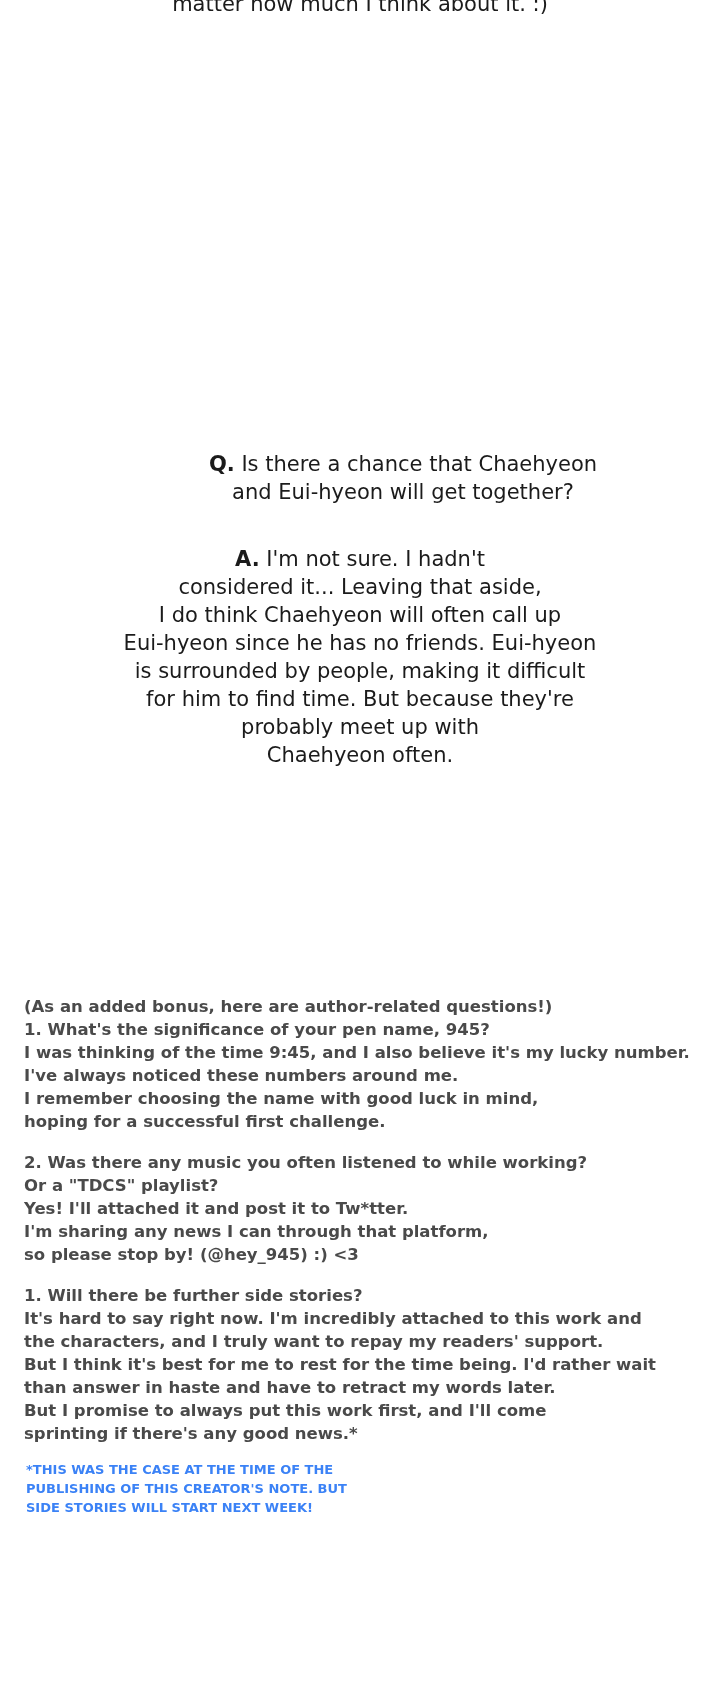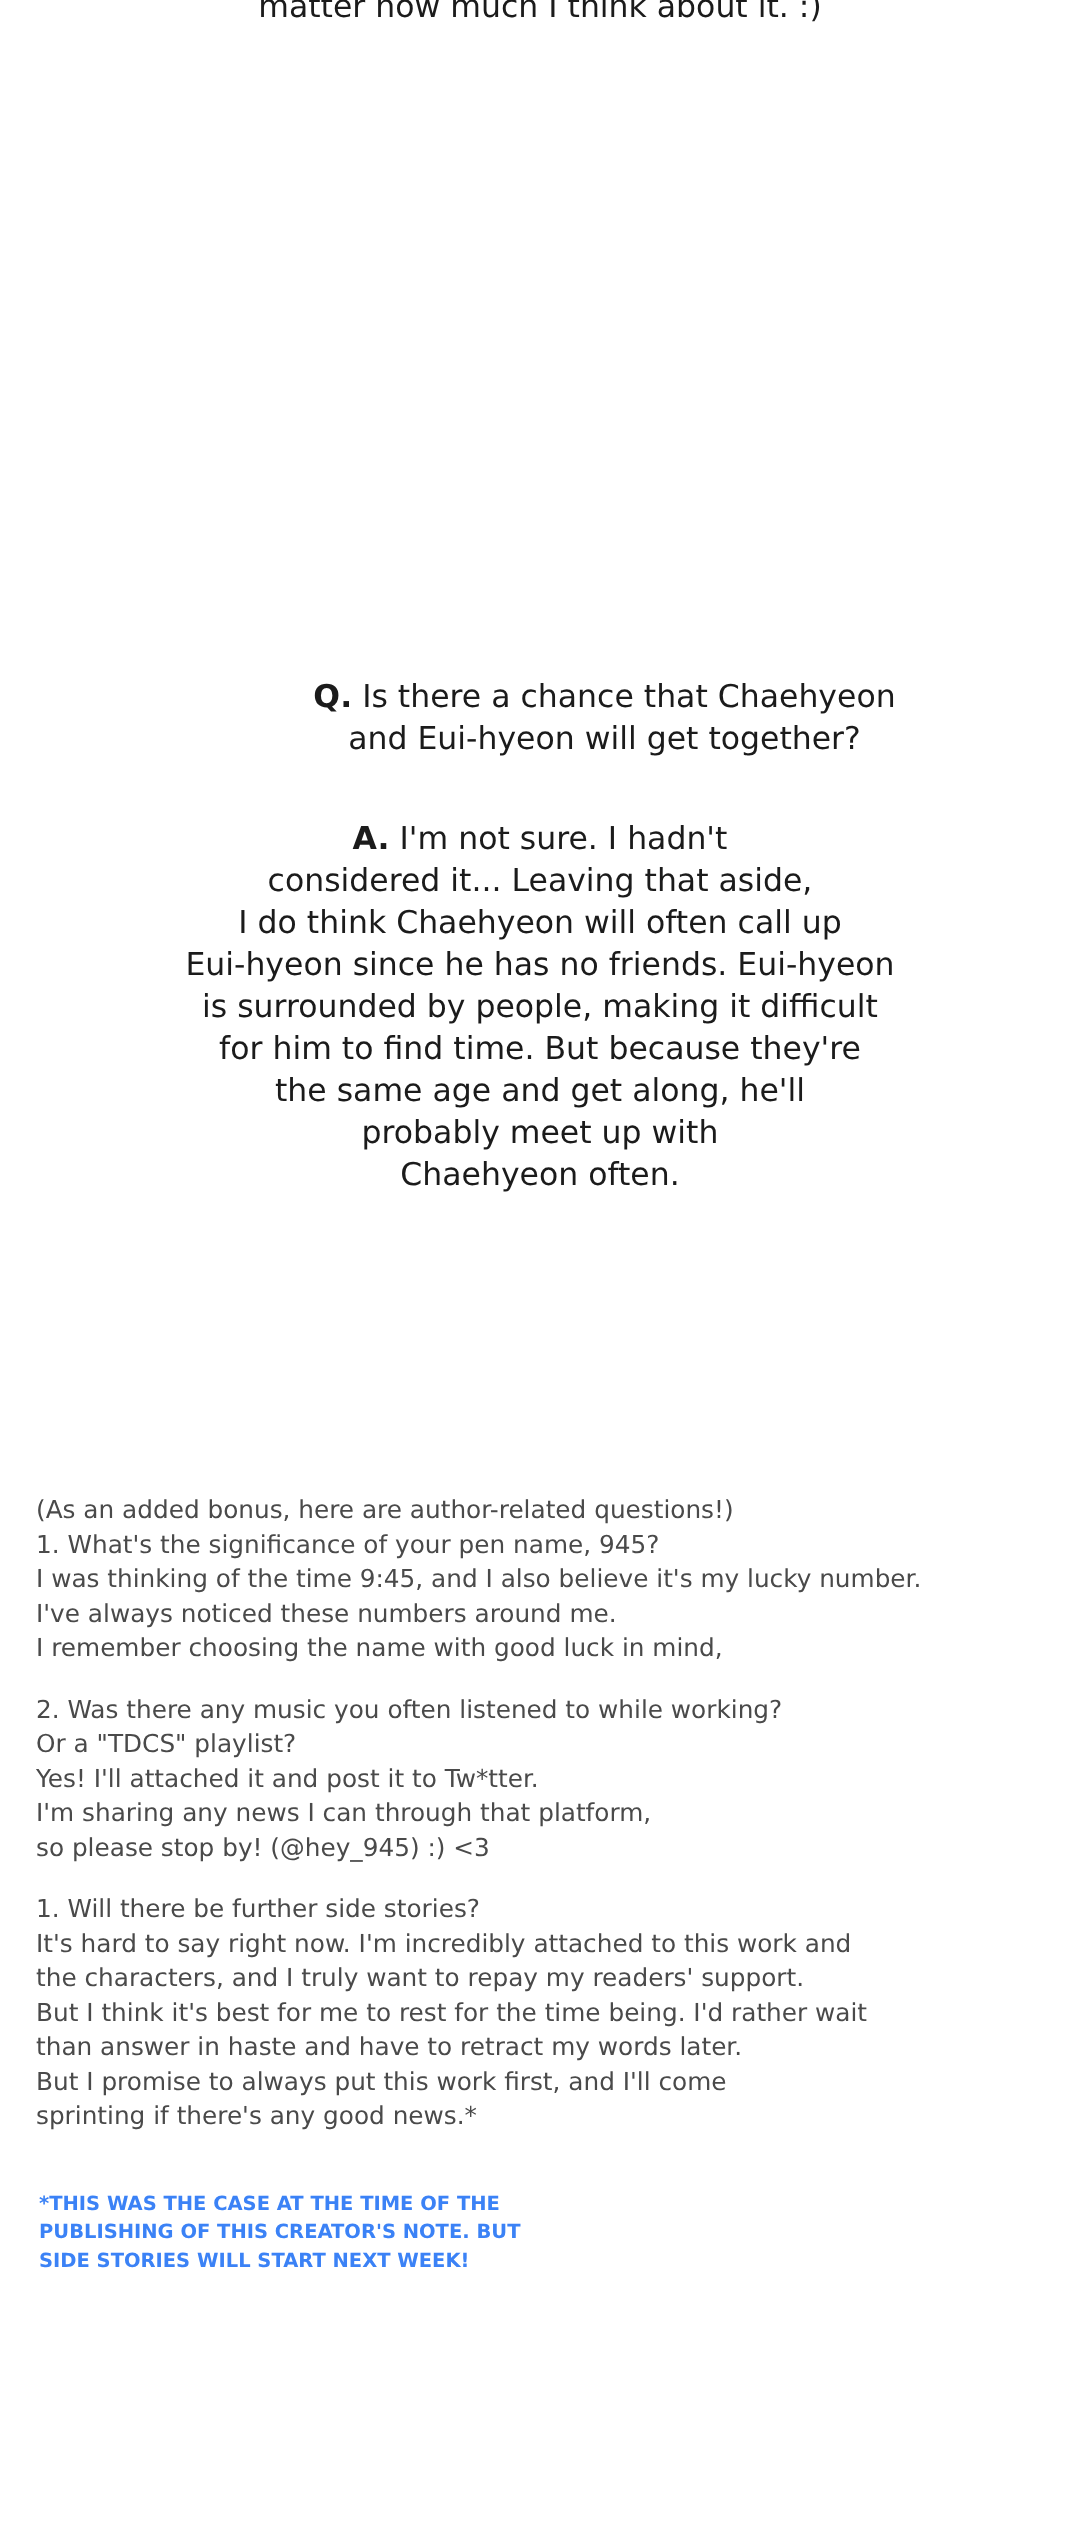--- a/index.html
+++ b/index.html
@@ -68,20 +68,21 @@
     position: absolute;
     left: 24px;
     top: 995px;
     width: 672px;
     color: #4a4a4a;
     font-size: 16.5px;
     line-height: 23px;
   }
   .bonus p {
     margin: 0;
+    font-weight: bold;
   }
   .bonus .gap {
     height: 18px;
   }
 
   .footnote {
     position: absolute;
     left: 26px;
     top: 1460px;
     width: 660px;
@@ -108,31 +109,31 @@
 
   <div class="qa qa-answer">
     <div>
       <b>A.</b><span> I'm not sure. I hadn't</span>
     </div>
     <div>considered it... Leaving that aside,</div>
     <div>I do think Chaehyeon will often call up</div>
     <div>Eui-hyeon since he has no friends. Eui-hyeon</div>
     <div>is surrounded by people, making it difficult</div>
     <div>for him to find time. But because they're</div>
-    <div>the same age and get along, he'll</div>
     <div>probably meet up with</div>
     <div>Chaehyeon often.</div>
   </div>
 
   <div class="bonus">
     <p>(As an added bonus, here are author-related questions!)</p>
     <p>1. What's the significance of your pen name, 945?</p>
     <p>I was thinking of the time 9:45, and I also believe it's my lucky number.</p>
     <p>I've always noticed these numbers around me.</p>
     <p>I remember choosing the name with good luck in mind,</p>
+    <p>hoping for a successful first challenge.</p>
 
     <div class="gap"></div>
 
     <p>2. Was there any music you often listened to while working?</p>
     <p>Or a "TDCS" playlist?</p>
     <p>Yes! I'll attached it and post it to Tw*tter.</p>
     <p>I'm sharing any news I can through that platform,</p>
     <p>so please stop by! (@hey_945) :) &lt;3</p>
 
     <div class="gap"></div>

